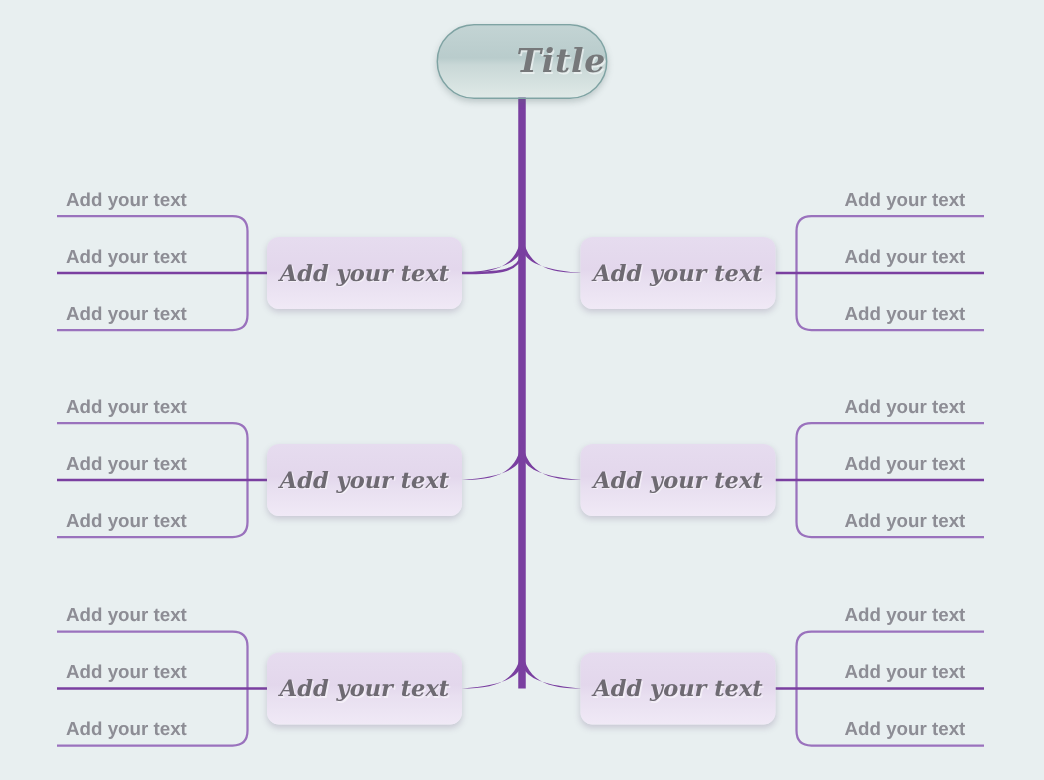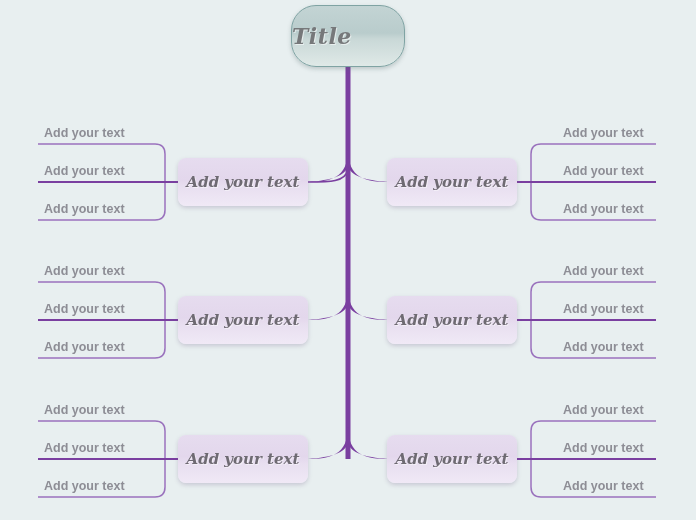--- a/index.html
+++ b/index.html
@@ -22,30 +22,30 @@
     top: 0;
     width: 696px;
     height: 520px;
     pointer-events: none;
   }
 
   
   .title-node {
     position: absolute;
     left: 291px;
-    top: 5px;
+    top: 16px;
     width: 114px;
-    height: 62px;
+    height: 50px;
     border-radius: 25px;
     background: linear-gradient(to bottom, #c3d4d4 0%, #b9cccc 45%, #c9d8d7 55%, #dfe9e7 100%);
     border: 1px solid #7fa3a3;
     box-shadow: 0 2px 4px rgba(90,110,110,0.30);
     display: flex;
     align-items: center;
-    justify-content: flex-start;
+    justify-content: flex-end;
     box-sizing: border-box;
   }
   .title-node .title-text {
     font-family: "DejaVu Serif", serif;
     font-weight: bold;
     font-style: italic;
     font-size: 22px;
     color: #76787a;
     text-shadow: 1px 1px 0 rgba(255,255,255,0.55);
     letter-spacing: 0.5px;

